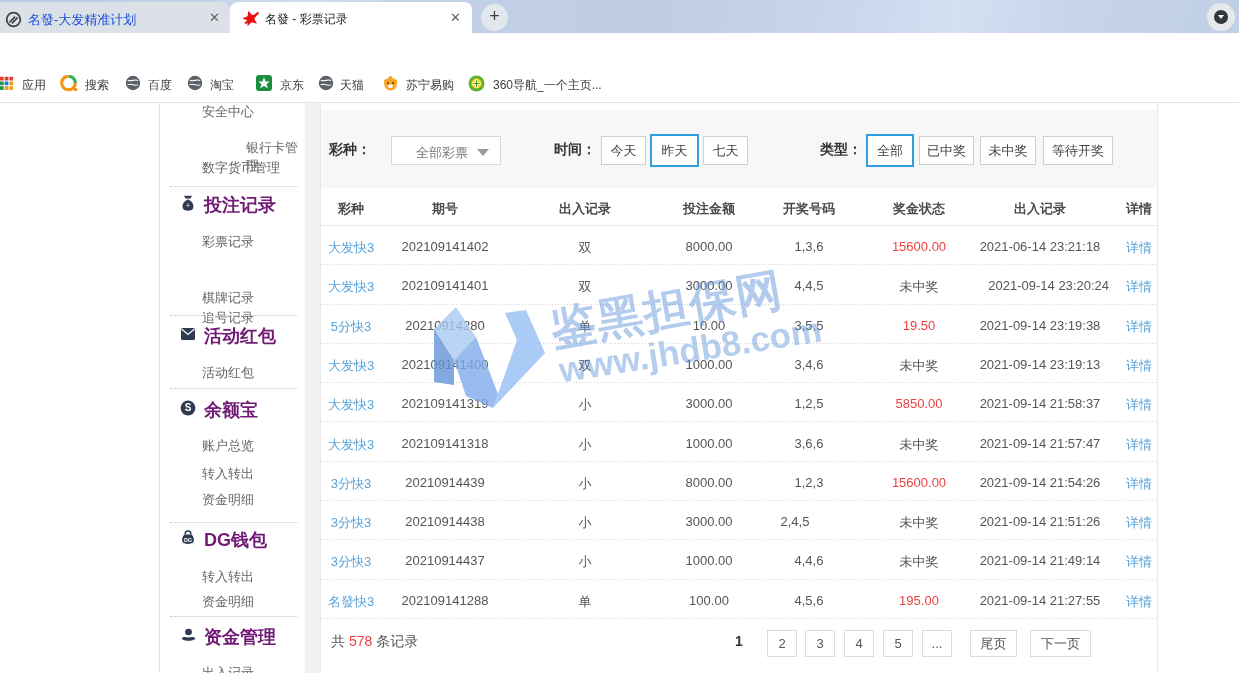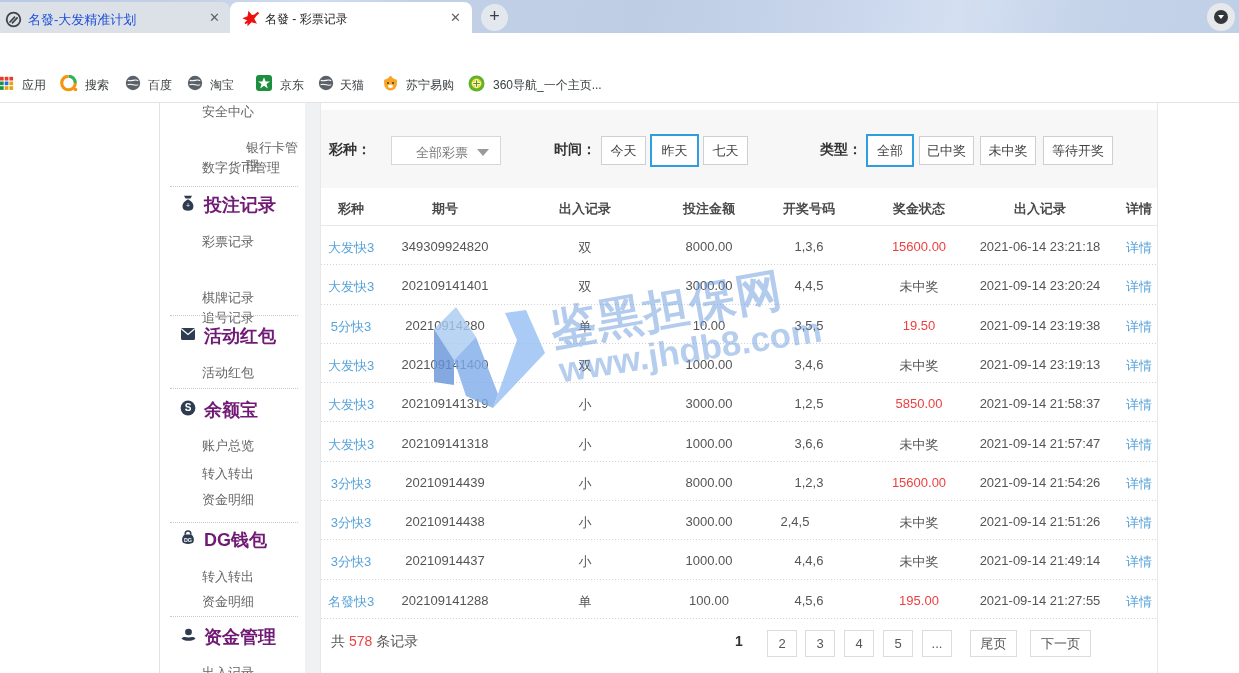--- a/index.html
+++ b/index.html
@@ -232,36 +232,36 @@
           <span class="th" style="left: 182px; width: 164px;">出入记录</span>
           <span class="th" style="left: 346px; width: 84px;">投注金额</span>
           <span class="th" style="left: 430px; width: 116px;">开奖号码</span>
           <span class="th" style="left: 546px; width: 104px;">奖金状态</span>
           <span class="th" style="left: 650px; width: 138px;">出入记录</span>
           <span class="th" style="left: 794px; width: 48px;">详情</span>
         </div>
       <div id="rows">
           <div class="row" style="top: 123px;">
             <span class="td lnk" style="left: -3px; width: 66px;">大发快3</span>
-            <span class="td" style="left: 66px; width: 116px;">349309924820</span>
+            <span class="td" style="left: 66px; width: 116px;">202109141402</span>
             <span class="td" style="left: 182px; width: 164px;">双</span>
             <span class="td" style="left: 346px; width: 84px;">8000.00</span>
             <span class="td" style="left: 430px; width: 116px;">1,3,6</span>
             <span class="td red" style="left: 546px; width: 104px;">15600.00</span>
             <span class="td" style="left: 650px; width: 138px;">2021-06-14 23:21:18</span>
             <span class="td lnk" style="left: 794px; width: 48px;">详情</span>
           </div>
           <div class="row" style="top: 162.3px;">
             <span class="td lnk" style="left: -3px; width: 66px;">大发快3</span>
             <span class="td" style="left: 66px; width: 116px;">202109141401</span>
             <span class="td" style="left: 182px; width: 164px;">双</span>
             <span class="td" style="left: 346px; width: 84px;">3000.00</span>
             <span class="td" style="left: 430px; width: 116px;">4,4,5</span>
             <span class="td" style="left: 546px; width: 104px;">未中奖</span>
-            <span class="td" style="left: 650px; width: 138px;">2021-09-14 23:20:24</span>
+            <span class="td" style="left: 650px; width: 138px; text-align: right;">2021-09-14 23:20:24</span>
             <span class="td lnk" style="left: 794px; width: 48px;">详情</span>
           </div>
           <div class="row" style="top: 201.6px;">
             <span class="td lnk" style="left: -3px; width: 66px;">5分快3</span>
             <span class="td" style="left: 66px; width: 116px;">20210914280</span>
             <span class="td" style="left: 182px; width: 164px;">单</span>
             <span class="td" style="left: 346px; width: 84px;">10.00</span>
             <span class="td" style="left: 430px; width: 116px;">3,5,5</span>
             <span class="td red" style="left: 546px; width: 104px;">19.50</span>
             <span class="td" style="left: 650px; width: 138px;">2021-09-14 23:19:38</span>

